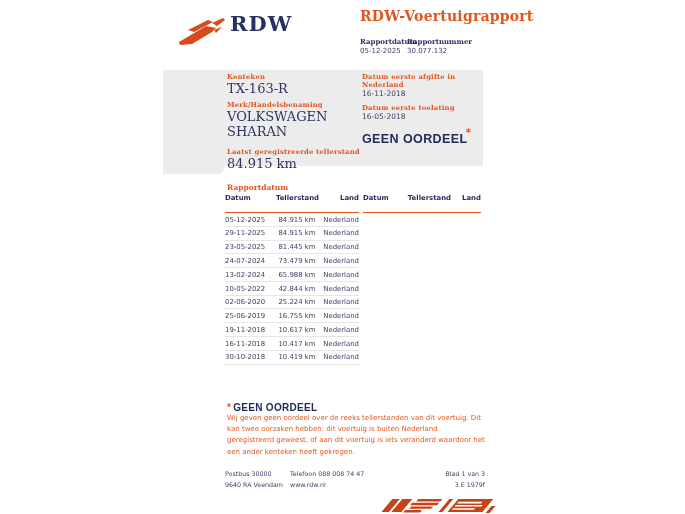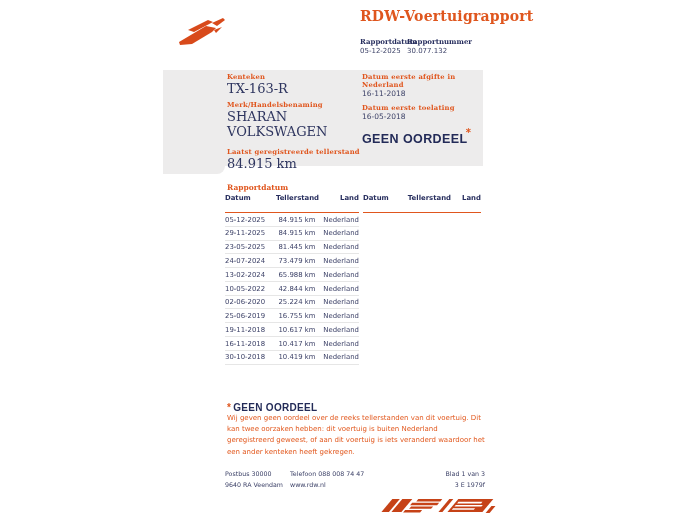--- a/index.html
+++ b/index.html
@@ -96,35 +96,36 @@
 <div class="page">
 
   <svg class="logo-wing" viewBox="0 0 50 30">
     <g fill="#d84a1b">
       <polygon points="1,25 28,9 38,11 34,15 14,27 2,28"></polygon>
       <polygon points="10,13 30,3 35,5 16,15"></polygon>
       <polygon points="34,6 45,1 47,3 39,9"></polygon>
       <polygon points="36,13 44,10 38,16"></polygon>
     </g>
   </svg>
+  <div class="logo-word">RDW</div>
 
   <div class="report-title">RDW-Voertuigrapport</div>
   <div class="meta-label" style="left:360px; top:37px;">Rapportdatum</div>
   <div class="meta-label" style="left:407px; top:37px;">Rapportnummer</div>
   <div class="meta-value" style="left:360px; top:47px;">05-12-2025</div>
   <div class="meta-value" style="left:407px; top:47px;">30.077.132</div>
 
   <div class="card">
     <div class="card-left">
       <div class="fld-label">Kenteken</div>
       <div class="fld-value">TX-163-R</div>
       <div class="sp5"></div>
       <div class="fld-label">Merk/Handelsbenaming</div>
+      <div class="fld-value">VOLKSWAGEN</div>
       <div class="fld-value">SHARAN</div>
-      <div class="fld-value">VOLKSWAGEN</div>
       <div class="sp9"></div>
       <div class="fld-label">Laatst geregistreerde tellerstand</div>
       <div class="fld-value">84.915 km</div>
     </div>
     <div class="card-right">
       <div class="fld-label">Datum eerste afgifte in Nederland</div>
       <div class="fld-value-sm">16-11-2018</div>
       <div class="sp6"></div>
       <div class="fld-label">Datum eerste toelating</div>
       <div class="fld-value-sm">16-05-2018</div>

